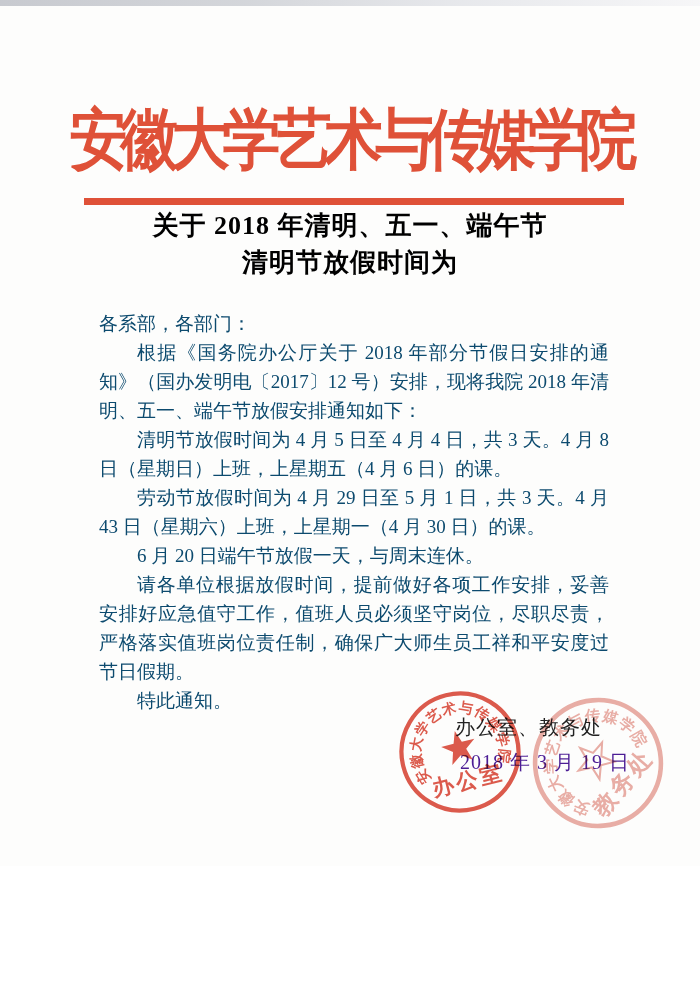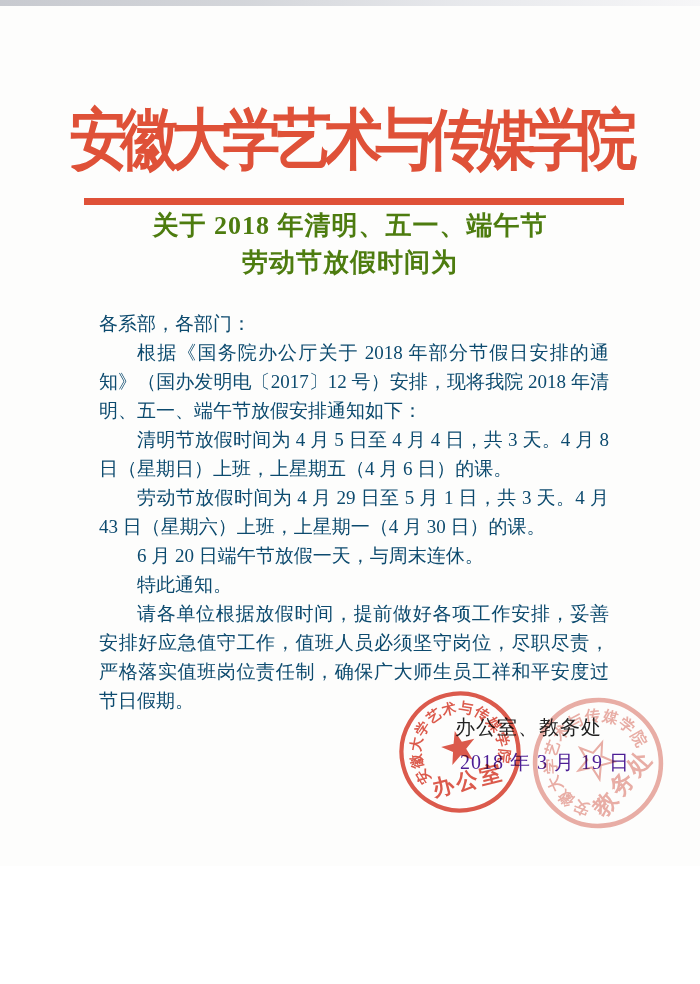--- a/index.html
+++ b/index.html
@@ -26,21 +26,21 @@
     transform:scaleY(1.14); transform-origin:center top;
     white-space:nowrap;
   }
   .letterhead-divider {
     position:absolute; top:198px; left:84px; width:540px; height:7px;
   }
 
   .doc-title {
     position:absolute; top:207px; left:0; width:100%;
     text-align:center; font-weight:bold; font-size:26px; line-height:37px;
-    color:#4d7c0f; letter-spacing:1px;
+    color:#000000; letter-spacing:1px;
   }
 
   .body-text {
     position:absolute; top:309px; left:99px; width:510px;
     font-size:19px; line-height:29px; text-align:justify;
     color:#0c4a6e;
   }
   .body-text p { margin:0; text-indent:2em; }
   .body-text p.no-indent { text-indent:0; }
 
@@ -75,31 +75,31 @@
 <div class="page">
 
   <div class="scan-edge"></div>
 
   <div class="letterhead" style="color:#df5138;">安徽大学艺术与传媒学院</div>
 
   <div class="letterhead-divider" style="background:#df5138;"></div>
 
   <div class="doc-title">
     <div>关于 2018 年清明、五一、端午节</div>
-    <div>劳动节放假时间为</div>
+    <div>清明节放假时间为</div>
   </div>
 
   <div class="body-text">
     <p class="no-indent">各系部，各部门：</p>
     <p>根据《国务院办公厅关于 2018 年部分节假日安排的通知》（国办发明电〔2017〕12 号）安排，现将我院 2018 年清明、五一、端午节放假安排通知如下：</p>
     <p>清明节放假时间为 4 月 5 日至 4 月 4 日，共 3 天。4 月 8 日（星期日）上班，上星期五（4 月 6 日）的课。</p>
     <p>劳动节放假时间为 4 月 29 日至 5 月 1 日，共 3 天。4 月 43 日（星期六）上班，上星期一（4 月 30 日）的课。</p>
     <p>6 月 20 日端午节放假一天，与周末连休。</p>
+    <p>请各单位根据放假时间，提前做好各项工作安排，妥善安排好应急值守工作，值班人员必须坚守岗位，尽职尽责，严格落实值班岗位责任制，确保广大师生员工祥和平安度过节日假期。</p>
     <p>特此通知。</p>
-    <p>请各单位根据放假时间，提前做好各项工作安排，妥善安排好应急值守工作，值班人员必须坚守岗位，尽职尽责，严格落实值班岗位责任制，确保广大师生员工祥和平安度过节日假期。</p>
   </div>
 
   <div class="sig-org">办公室、教务处</div>
   <div class="sig-date">2018 年 3 月 19 日</div>
 
   <div class="seal seal-office">
     <svg viewBox="0 0 140 140">
       <defs>
         <path id="ring-left" d="M 33.6 91 A 42 42 0 1 1 106.4 91" fill="none"></path>
       </defs>

